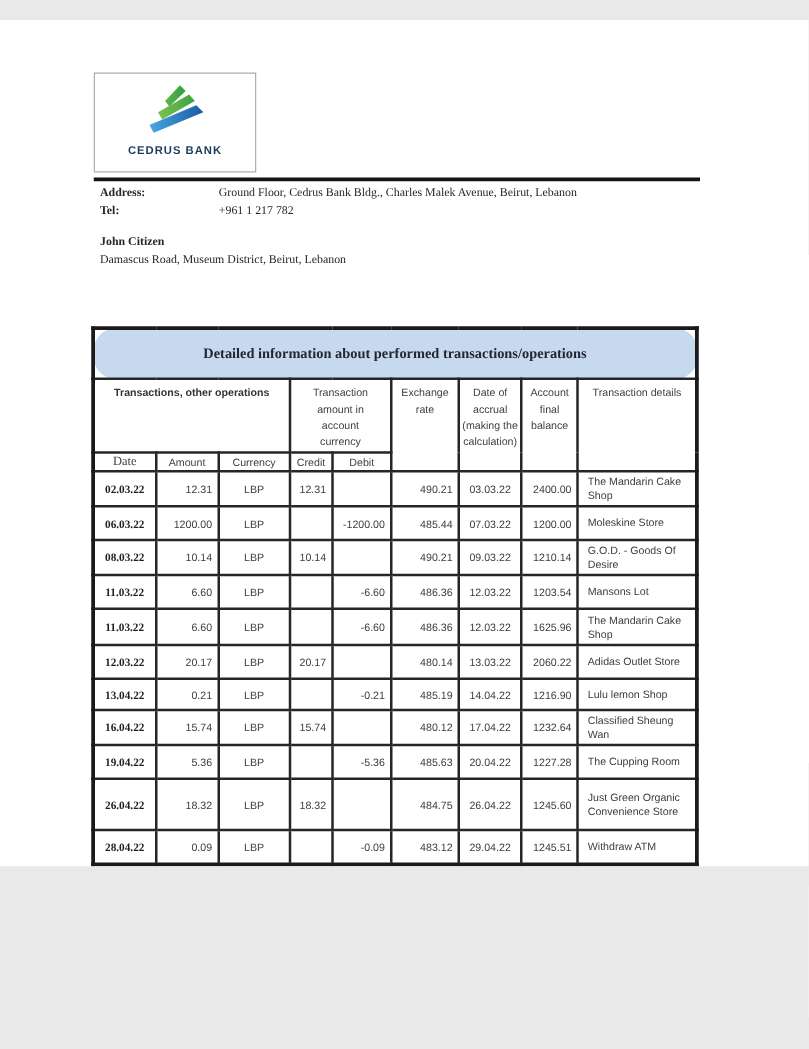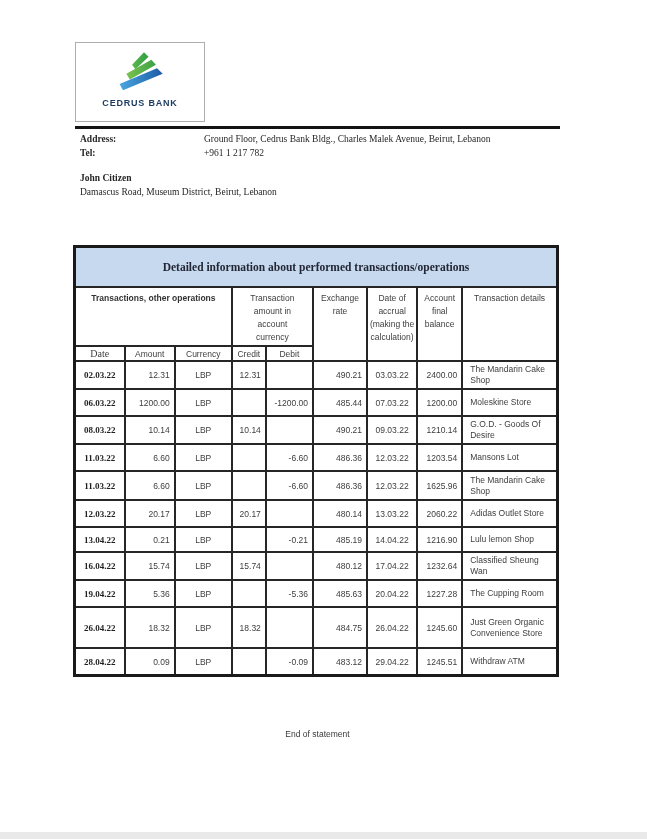--- a/index.html
+++ b/index.html
@@ -1,50 +1,51 @@
 <!DOCTYPE html>
 <html><head>
 <meta charset="utf-8">
 <style>
   html,body{margin:0;padding:0;background:#e9e9e9;}
   .page{
-    position:relative;width:647px;height:832px;background:#ffffff;
-    margin:0 auto;overflow:hidden;
+    position:relative;width:647px;height:677px;background:#ffffff;
+    margin:16px auto;overflow:hidden;
     font-family:"Liberation Serif", serif;color:#222;
   }
   
   .logo-box{
     position:absolute;left:75px;top:42px;width:130px;height:80px;
     border:1px solid #aeaeae;box-sizing:border-box;background:#fff;
     display:flex;flex-direction:column;align-items:center;justify-content:flex-start;
   }
   .logo-box svg{margin-top:7px;}
   .logo-text{
     font-family:"Liberation Sans", sans-serif;font-weight:bold;font-size:9px;
     letter-spacing:0.8px;color:#1b3a5f;margin-top:2px;
   }
   
   .top-rule{position:absolute;left:75px;top:126px;width:485px;height:3px;background:#141414;}
   .contact{position:absolute;left:80px;top:132px;font-size:9.5px;line-height:14px;color:#262626;}
-  .contact-row{display:flex;gap:29px;}
+  .contact-row{display:flex;}
   .contact-label{width:95px;font-weight:bold;}
   .customer{position:absolute;left:80px;top:171px;font-size:9.5px;line-height:14px;color:#262626;}
   .customer-name{font-weight:bold;}
   
   table.stmt{
     position:absolute;left:73px;top:245px;width:486px;
     border-collapse:collapse;table-layout:fixed;
     border:3px solid #1a1a1a;
     font-family:"Liberation Sans", sans-serif;font-size:8.5px;color:#3d3d3d;
   }
   table.stmt th, table.stmt td{border:2px solid #262626;box-sizing:border-box;}
   .title-cell{
     background:#c7d9ef;height:40px;text-align:center;vertical-align:middle;
     font-family:"Liberation Serif", serif;font-weight:bold;font-size:11.5px;color:#232735;
     border-bottom:3px solid #1a1a1a;
+    border-radius:17px;
   }
   tr.hdr-group th{
     height:58px;vertical-align:top;padding-top:4px;font-weight:normal;
     text-align:center;line-height:1.55;color:#404040;
   }
   tr.hdr-group th.th-transactions{font-weight:bold;color:#333;}
   tr.hdr-group th .narrow{display:inline-block;max-width:58px;}
   tr.hdr-group th .narrow2{display:inline-block;max-width:50px;}
   tr.hdr-sub th{
     height:15px;font-weight:normal;text-align:center;vertical-align:middle;

